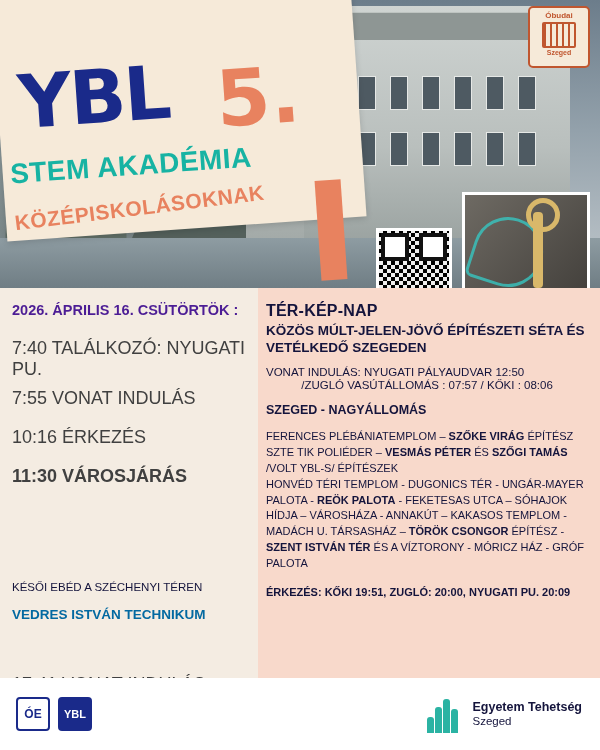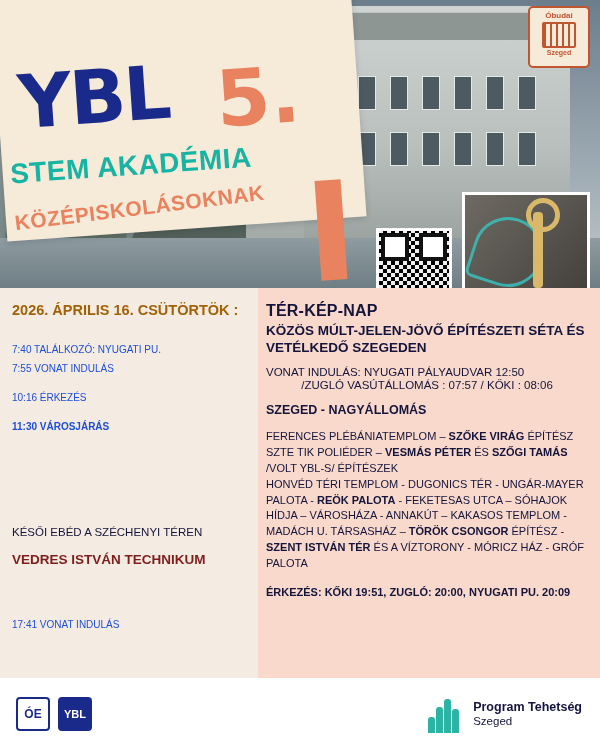--- a/index.html
+++ b/index.html
@@ -151,27 +151,27 @@
   .left-col {
     position: absolute; left: 0; top: 288px; width: 258px; bottom: 72px;
     background: #f4ece2; padding: 14px 12px 0 12px;
   }
   .right-col {
     position: absolute; left: 258px; top: 288px; right: 0; bottom: 72px;
     background: #f8d9cb; padding: 14px 12px 0 8px;
   }
 
   .l-date {
-    font-size: 14.5px; font-weight: 700; color: #a16207; margin-bottom: 26px;
-  }
-  .l-line { font-size: 10px; color: #1d4ed8; margin-bottom: 8px; }
+    font-size: 14.5px; font-weight: 700; color: #4c1d95; margin-bottom: 20px;
+  }
+  .l-line { font-size: 18px; color: #404040; margin-bottom: 8px; }
   .l-line.b { font-weight: 700; }
   .l-gap-lg { height: 46px; }
   .l-small { font-size: 11.5px; color: #14143c; margin-bottom: 14px; }
-  .l-strong { font-size: 13.5px; font-weight: 700; color: #7f1d1d; margin-bottom: 34px; }
+  .l-strong { font-size: 13.5px; font-weight: 700; color: #0369a1; margin-bottom: 34px; }
 
   .r-title { font-size: 16px; font-weight: 700; color: #14143c; letter-spacing: .2px; }
   .r-sub { font-size: 13.5px; font-weight: 700; color: #14143c; margin-top: 3px; line-height: 1.25; }
   .r-line { font-size: 11.5px; color: #14143c; margin-top: 9px; }
   .r-line.tight { margin-top: 1px; text-align: center; }
   .r-station { font-size: 12.5px; font-weight: 700; color: #14143c; margin-top: 12px; }
   .r-body { font-size: 11px; color: #14143c; margin-top: 12px; line-height: 1.45; }
   .r-body b { font-weight: 700; }
   .r-block { font-size: 11.5px; font-weight: 700; color: #14143c; margin-top: 16px; line-height: 1.45; }
   .r-arrival { font-size: 11px; font-weight: 700; color: #14143c; margin-top: 14px; }
@@ -288,18 +288,18 @@
       <div class="ybl-mark">YBL</div>
     </div>
     <div class="f-right">
       <div class="nt-logo">
         <span style="left:2px;height:16px"></span>
         <span style="left:10px;height:26px"></span>
         <span style="left:18px;height:34px"></span>
         <span style="left:26px;height:24px"></span>
       </div>
       <div class="nt-text">
-        <div class="n1">Program Tehetség</div>
+        <div class="n1">Egyetem Tehetség</div>
         <div class="n2">Szeged</div>
       </div>
     </div>
   </div>
 </div>
 
 </body></html>

